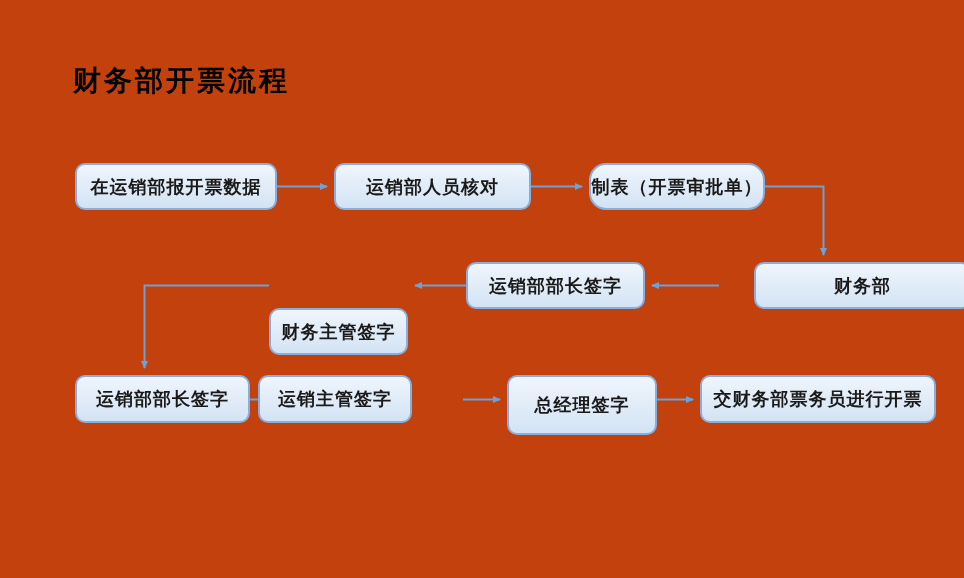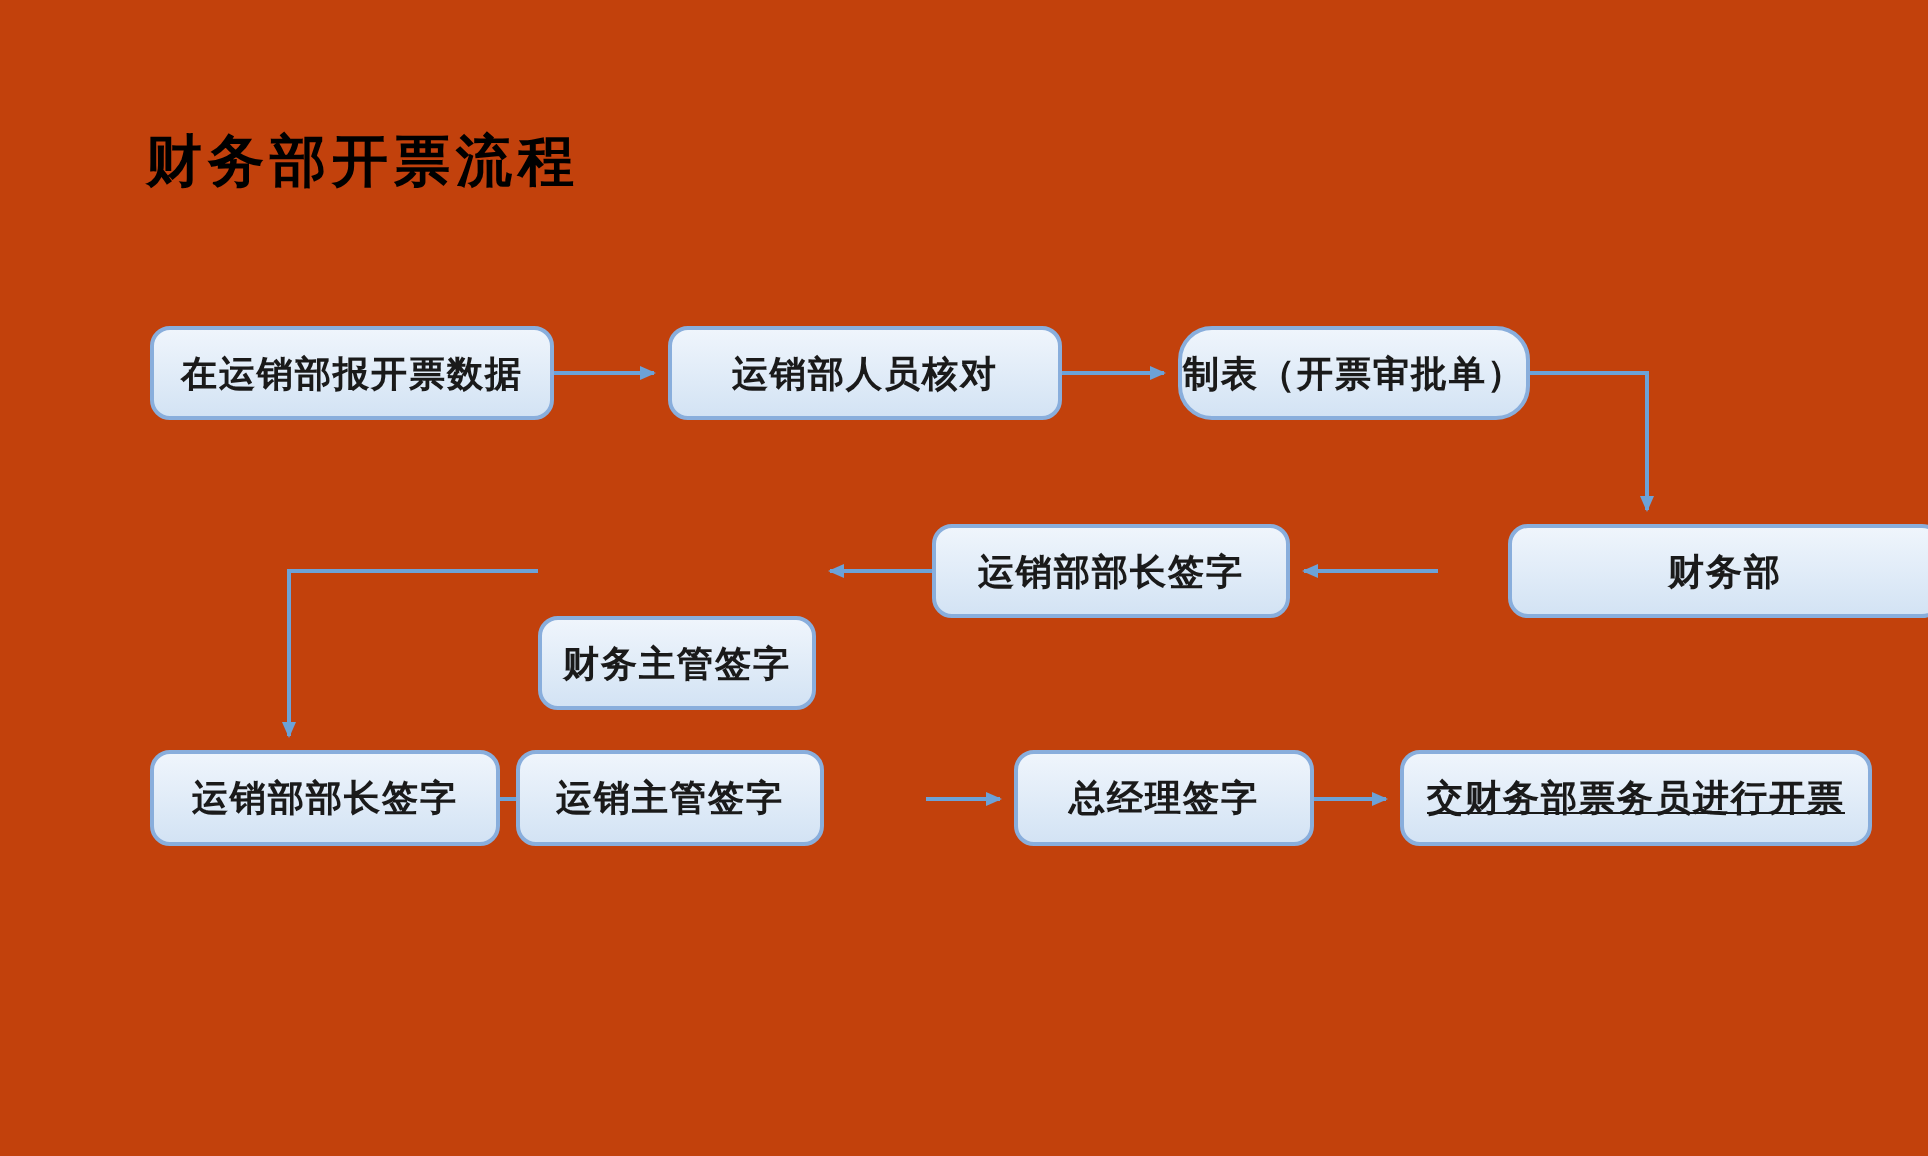--- a/index.html
+++ b/index.html
@@ -58,22 +58,22 @@
   .n-report   { left: 75px;  top: 163px; width: 202px; }
   .n-check    { left: 334px; top: 163px; width: 197px; }
   .n-tabulate { left: 589px; top: 163px; width: 176px; border-radius: 17px; }
   
   .n-finsup   { left: 269px; top: 262px; width: 139px; margin-top: 46px; }
   .n-account  { left: 466px; top: 262px; width: 179px; }
   .n-findept  { left: 754px; top: 262px; width: 217px; }
   
   .n-minister { left: 75px;  top: 375px; width: 175px; height: 48px; }
   .n-salessup { left: 258px; top: 375px; width: 154px; height: 48px; }
-  .n-gm       { left: 507px; top: 375px; width: 150px; height: 48px; }
-  .n-final    { left: 700px; top: 375px; width: 236px; height: 48px; text-decoration: underline; }
+  .n-gm       { left: 507px; top: 375px; width: 150px; height: 60px; }
+  .n-final    { left: 700px; top: 375px; width: 236px; height: 48px; }
 </style>
 </head>
 <body>
 
 <div class="canvas">
 
   <h1 class="title">财务部开票流程</h1>
 
   <svg class="connectors" width="964" height="578" viewBox="0 0 964 578" xmlns="http://www.w3.org/2000/svg">
     <defs>

